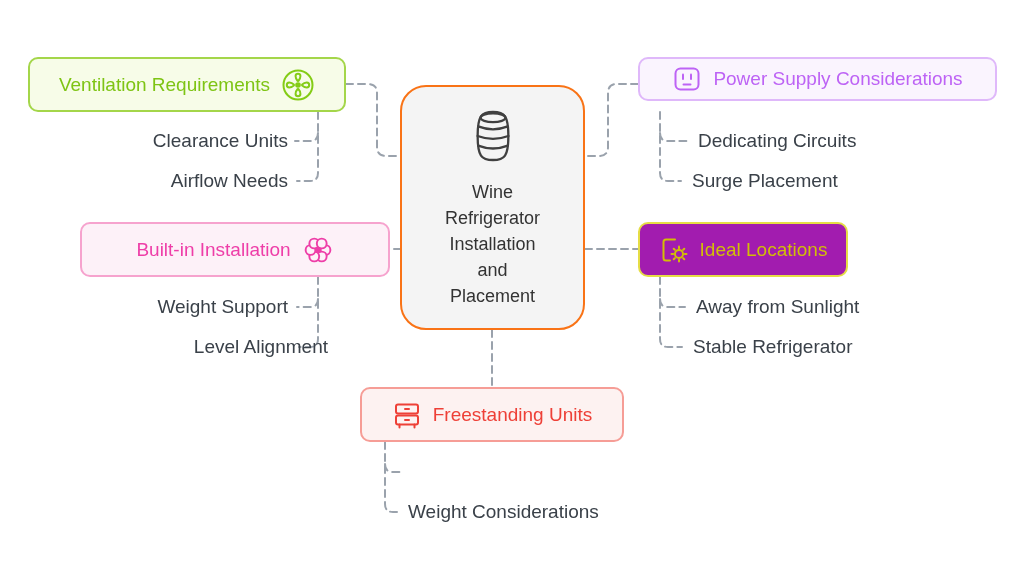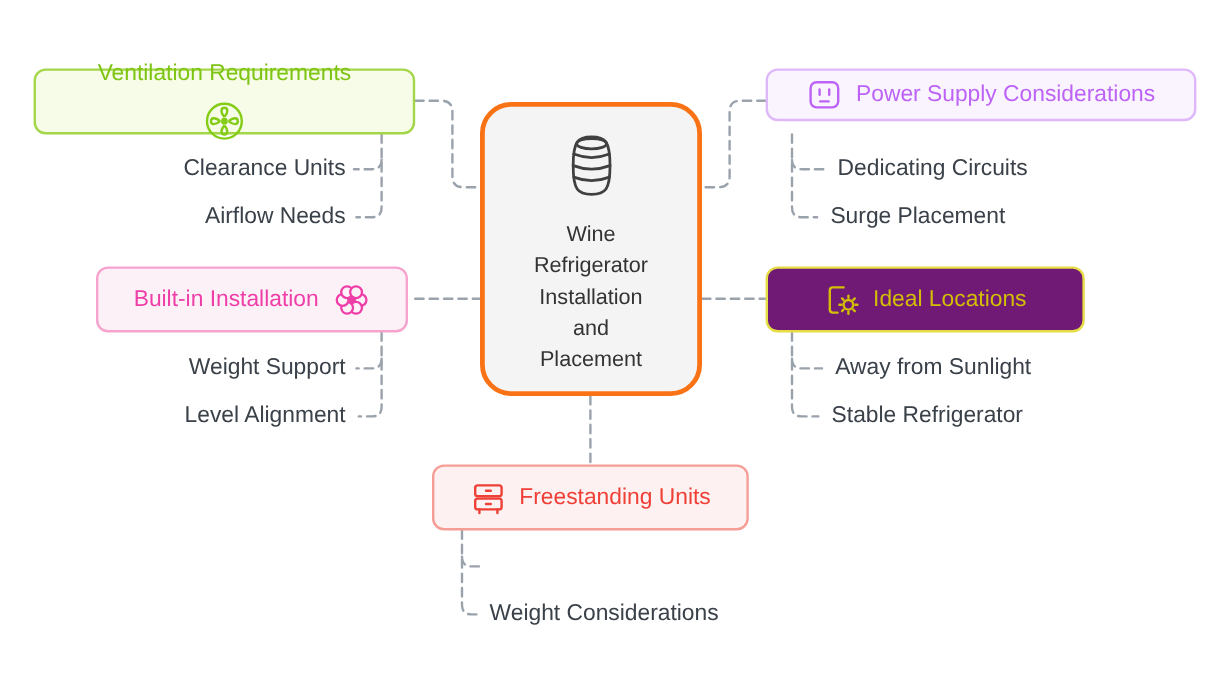--- a/index.html
+++ b/index.html
@@ -15,29 +15,29 @@
   svg.connectors path { fill:none; stroke:#9aa2ac; stroke-width:2; stroke-dasharray:7 5; stroke-linecap:round; }
 
   .node {
     position:absolute;
     display:flex; align-items:center; justify-content:center; gap:11px;
     border:2px solid; border-radius:10px;
     font-size:19px; white-space:nowrap;
   }
   .node .icon { display:flex; align-items:center; }
 
-  .ventilation  { left:28px;  top:57px;  width:318px; height:55px; background:#f7fce8; border-color:#a4d64a; color:#7ec414;flex-direction:column; }
+  .ventilation  { left:28px;  top:57px;  width:318px; height:55px; background:#f7fce8; border-color:#a4d64a; color:#7ec414; }
   .power        { left:638px; top:57px;  width:359px; height:44px; background:#faf4fe; border-color:#dfb8fa; color:#bd63f5; }
-  .builtin      { left:80px;  top:222px; width:260px; height:55px; background:#fdf1f8; border-color:#f6a3ce; color:#ee3ea8; }
-  .ideal        { left:638px; top:222px; width:266px; height:55px; background:#701a75; border-color:#e5dd45; color:#d2be06; }
+  .builtin      { left:80px;  top:222px; width:310px; height:55px; background:#fdf1f8; border-color:#f6a3ce; color:#ee3ea8; }
+  .ideal        { left:638px; top:222px; width:210px; height:55px; background:#a21caf; border-color:#e5dd45; color:#d2be06; }
   .freestanding { left:360px; top:387px; width:264px; height:55px; background:#fdf2f1; border-color:#f69d96; color:#ee4037; }
 
   .center-node {
     position:absolute; left:400px; top:85px; width:185px; height:245px;
-    background:#f4f4f4; border:4px solid #f97316; border-radius:26px;
+    background:#f4f4f4; border:2px solid #f97316; border-radius:26px;
     display:flex; flex-direction:column; align-items:center;
     padding-top:22px;
   }
   .center-text {
     margin-top:12px;
     font-size:18px; line-height:26px; color:#333333;
     text-align:center; white-space:pre-line;
   }
 
   .sub {
@@ -161,21 +161,21 @@
         <line x1="22.5" y1="24.5" x2="22.5" y2="27.5"></line>
       </svg>
     </span>
     <span>Freestanding Units</span>
   </div>
 
   <div class="sub" style="right:736px;top:128px">Clearance Units</div>
   <div class="sub" style="right:736px;top:294px">Weight Support</div>
 
   <div class="sub" style="right:736px;top:168px">Airflow Needs</div>
-  <div class="sub" style="right:736px;top:334px">Level Alignment</div>
+  <div class="sub" style="right:696px;top:334px">Level Alignment</div>
 
   <div class="sub" style="left:698px;top:128px">Dedicating Circuits</div>
   <div class="sub" style="left:692px;top:168px">Surge Placement</div>
 
   <div class="sub" style="left:696px;top:294px">Away from Sunlight</div>
   <div class="sub" style="left:693px;top:334px">Stable Refrigerator</div>
 
   <div class="sub" style="left:408px;top:499px">Weight Considerations</div>
 
 </div>

